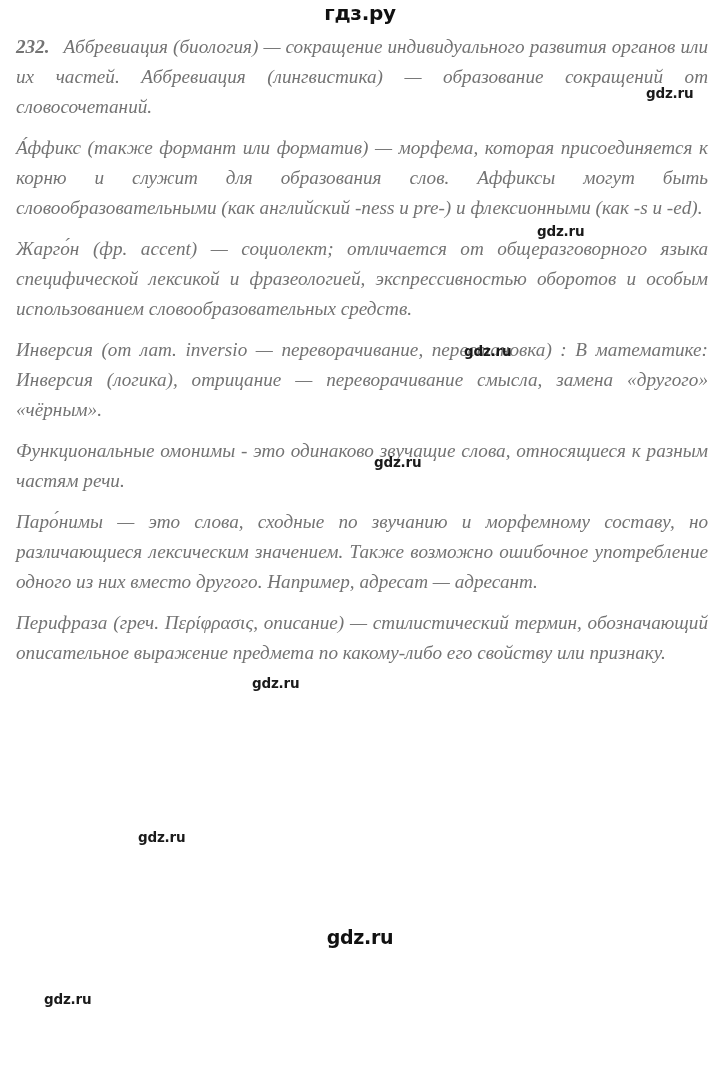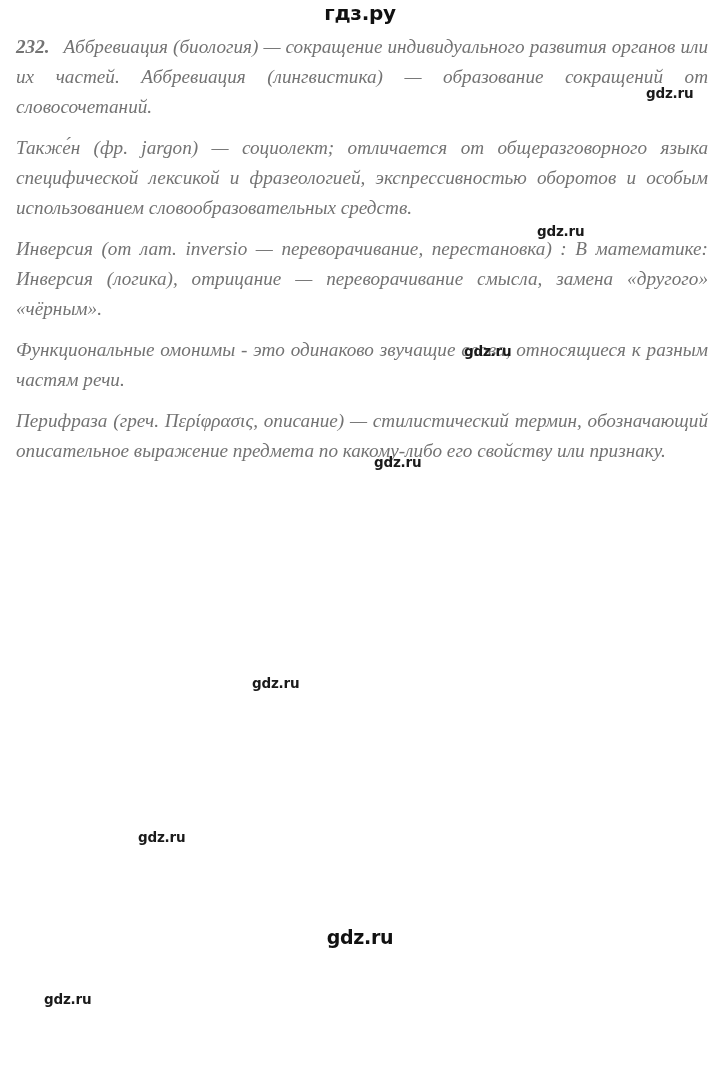--- a/index.html
+++ b/index.html
@@ -100,28 +100,30 @@
   <div class="top-logo">гдз.ру</div>
 
   <div class="content">
 
     <p class="para">
       <span class="task-num">232.</span><span>Аббревиация (биология) — сокращение индивидуального развития органов или их частей. Аббревиация (лингвистика) — образование сокращений от словосочетаний.</span>
     </p>
 
 
 
+    <p class="para">А́ффикс (также формант или форматив) — морфема, которая присоединяется к корню и служит для образования слов. Аффиксы могут быть словообразовательными (как английский -ness и pre-) и флексионными (как -s и -ed).</p>
 
 
-    <p class="para">Также́н (фр. jargon) — социолект; отличается от общеразговорного языка специфической лексикой и фразеологией, экспрессивностью оборотов и особым использованием словообразовательных средств.</p>
+    <p class="para">Жарго́н (фр. accent) — социолект; отличается от общеразговорного языка специфической лексикой и фразеологией, экспрессивностью оборотов и особым использованием словообразовательных средств.</p>
 
     <p class="para">Инверсия (от лат. inversio — переворачивание, перестановка) : В математике: Инверсия (логика), отрицание — переворачивание смысла, замена «другого» «чёрным».</p>
 
     <p class="para">Функциональные омонимы - это одинаково звучащие слова, относящиеся к разным частям речи.</p>
 
+    <p class="para">Паро́нимы — это слова, сходные по звучанию и морфемному составу, но различающиеся лексическим значением. Также возможно ошибочное употребление одного из них вместо другого. Например, адресат — адресант.</p>
 
     <p class="para">Перифраза (греч. Περίφρασις, описание) — стилистический термин, обозначающий описательное выражение предмета по какому-либо его свойству или признаку.</p>
 
   </div>
 
   <div id="watermark-layer">
       <div class="wm" style="left: 646px; top: 86px;">gdz.ru</div>
       <div class="wm" style="left: 537px; top: 224px;">gdz.ru</div>
       <div class="wm" style="left: 464px; top: 344px;">gdz.ru</div>
       <div class="wm" style="left: 374px; top: 455px;">gdz.ru</div>

